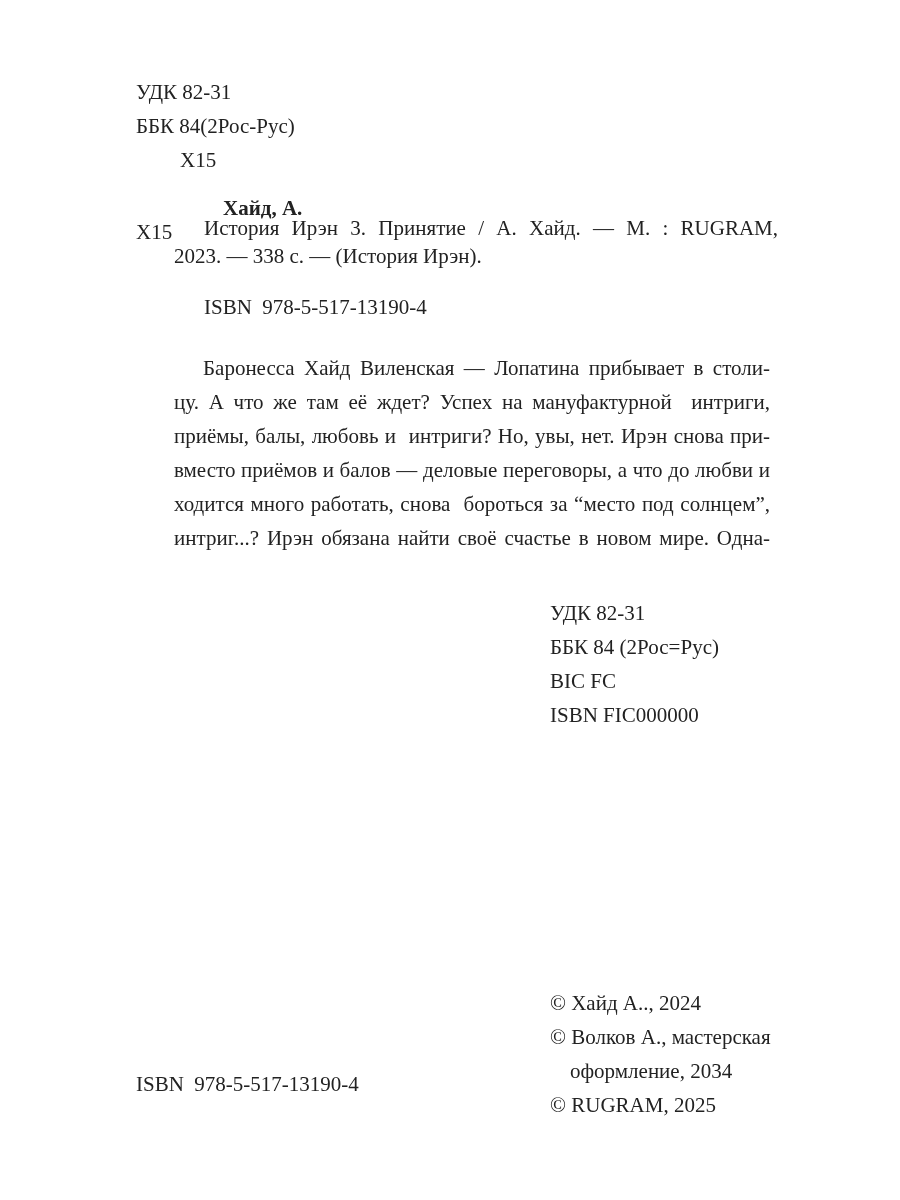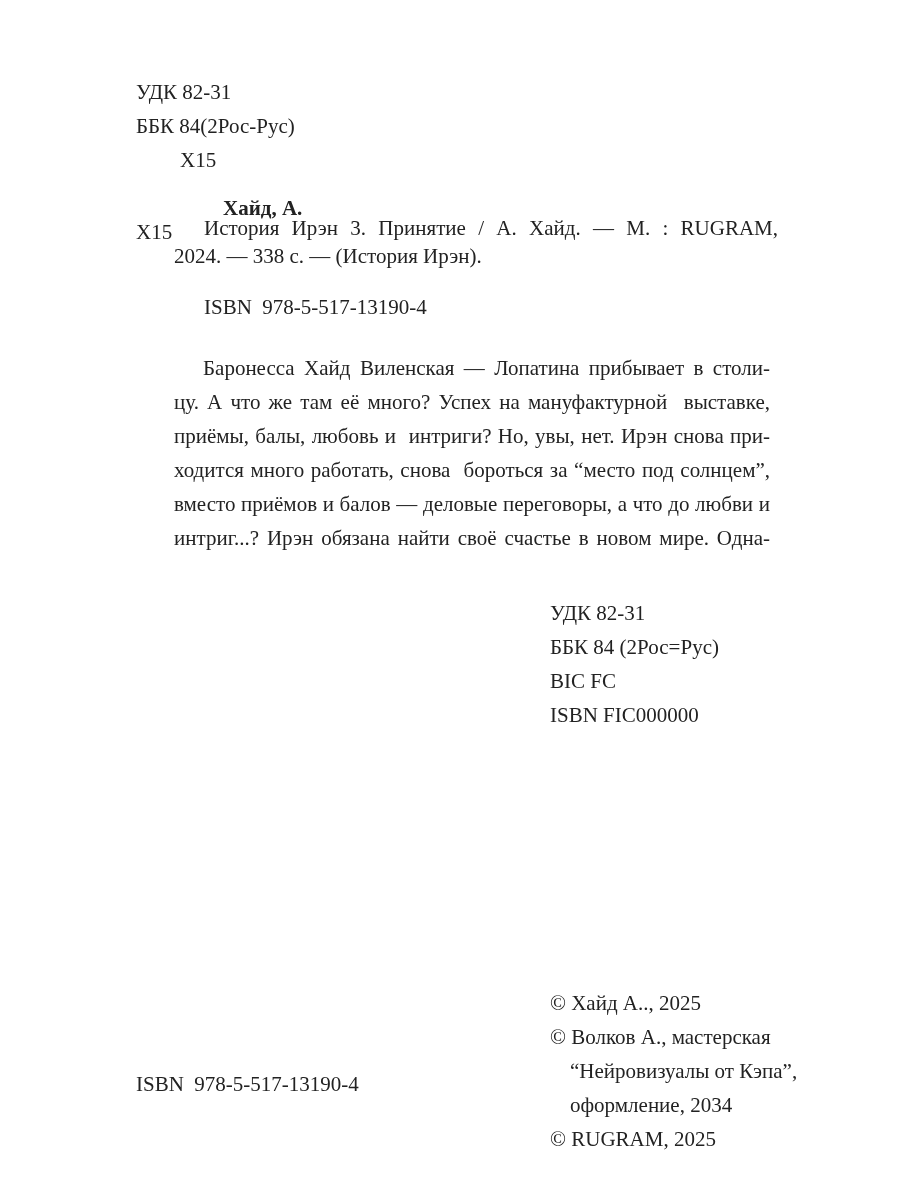--- a/index.html
+++ b/index.html
@@ -21,40 +21,39 @@
 
 <div class="abs" style="left:136px; top:70px;">
   <span class="line">УДК 82-31</span>
   <span class="line">ББК 84(2Рос-Рус)</span>
   <span class="line" style="padding-left:44px;">Х15</span>
 </div>
 
 <div class="abs bold" style="left:191px; top:197px;">Хайд, А.</div>
 <div class="abs" style="left:136px; top:221px;">Х15</div>
 <div class="abs" style="left:204px; top:217px; width:574px; text-align:justify; text-align-last:justify;">История Ирэн 3. Принятие / А. Хайд. — М. : RUGRAM,</div>
-<div class="abs" style="left:174px; top:245px;">2024. — 338 с. — (История Ирэн).</div>
+<div class="abs" style="left:174px; top:245px;">2023. — 338 с. — (История Ирэн).</div>
 <div class="abs" style="left:204px; top:296px; white-space:pre;">ISBN  978-5-517-13190-4</div>
 
 <div class="abs para" style="left:174px; top:346px;">
   <span class="line" style="padding-left:29px; width:567px;">Баронесса Хайд Виленская — Лопатина прибывает в столи-</span>
-  <span class="line" style="white-space:pre;">цу. А что же там её много? Успех на мануфактурной  выставке,</span>
+  <span class="line" style="white-space:pre;">цу. А что же там её ждет? Успех на мануфактурной  интриги,</span>
   <span class="line" style="white-space:pre;">приёмы, балы, любовь и  интриги? Но, увы, нет. Ирэн снова при-</span>
+  <span class="line">вместо приёмов и балов — деловые переговоры, а что до любви и</span>
   <span class="line" style="white-space:pre;">ходится много работать, снова  бороться за “место под солнцем”,</span>
-  <span class="line">вместо приёмов и балов — деловые переговоры, а что до любви и</span>
   <span class="line">интриг...? Ирэн обязана найти своё счастье в новом мире. Одна-</span>
 </div>
 
 <div class="abs" style="left:550px; top:591px;">
   <span class="line">УДК 82-31</span>
   <span class="line">ББК 84 (2Рос=Рус)</span>
   <span class="line">BIC FC</span>
   <span class="line">ISBN FIC000000</span>
 </div>
 
 <div class="abs" style="left:550px; top:981px;">
-  <span class="line">© Хайд А.., 2025</span>
+  <span class="line">© Хайд А.., 2024</span>
   <span class="line">© Волков А., мастерская</span>
-  <span class="line" style="padding-left:20px;">“Нейровизуалы от Кэпа”,</span>
   <span class="line" style="padding-left:20px;">оформление, 2034</span>
   <span class="line">© RUGRAM, 2025</span>
 </div>
 
 <div class="abs" style="left:136px; top:1073px; white-space:pre;">ISBN  978-5-517-13190-4</div>
 
 </body></html>

